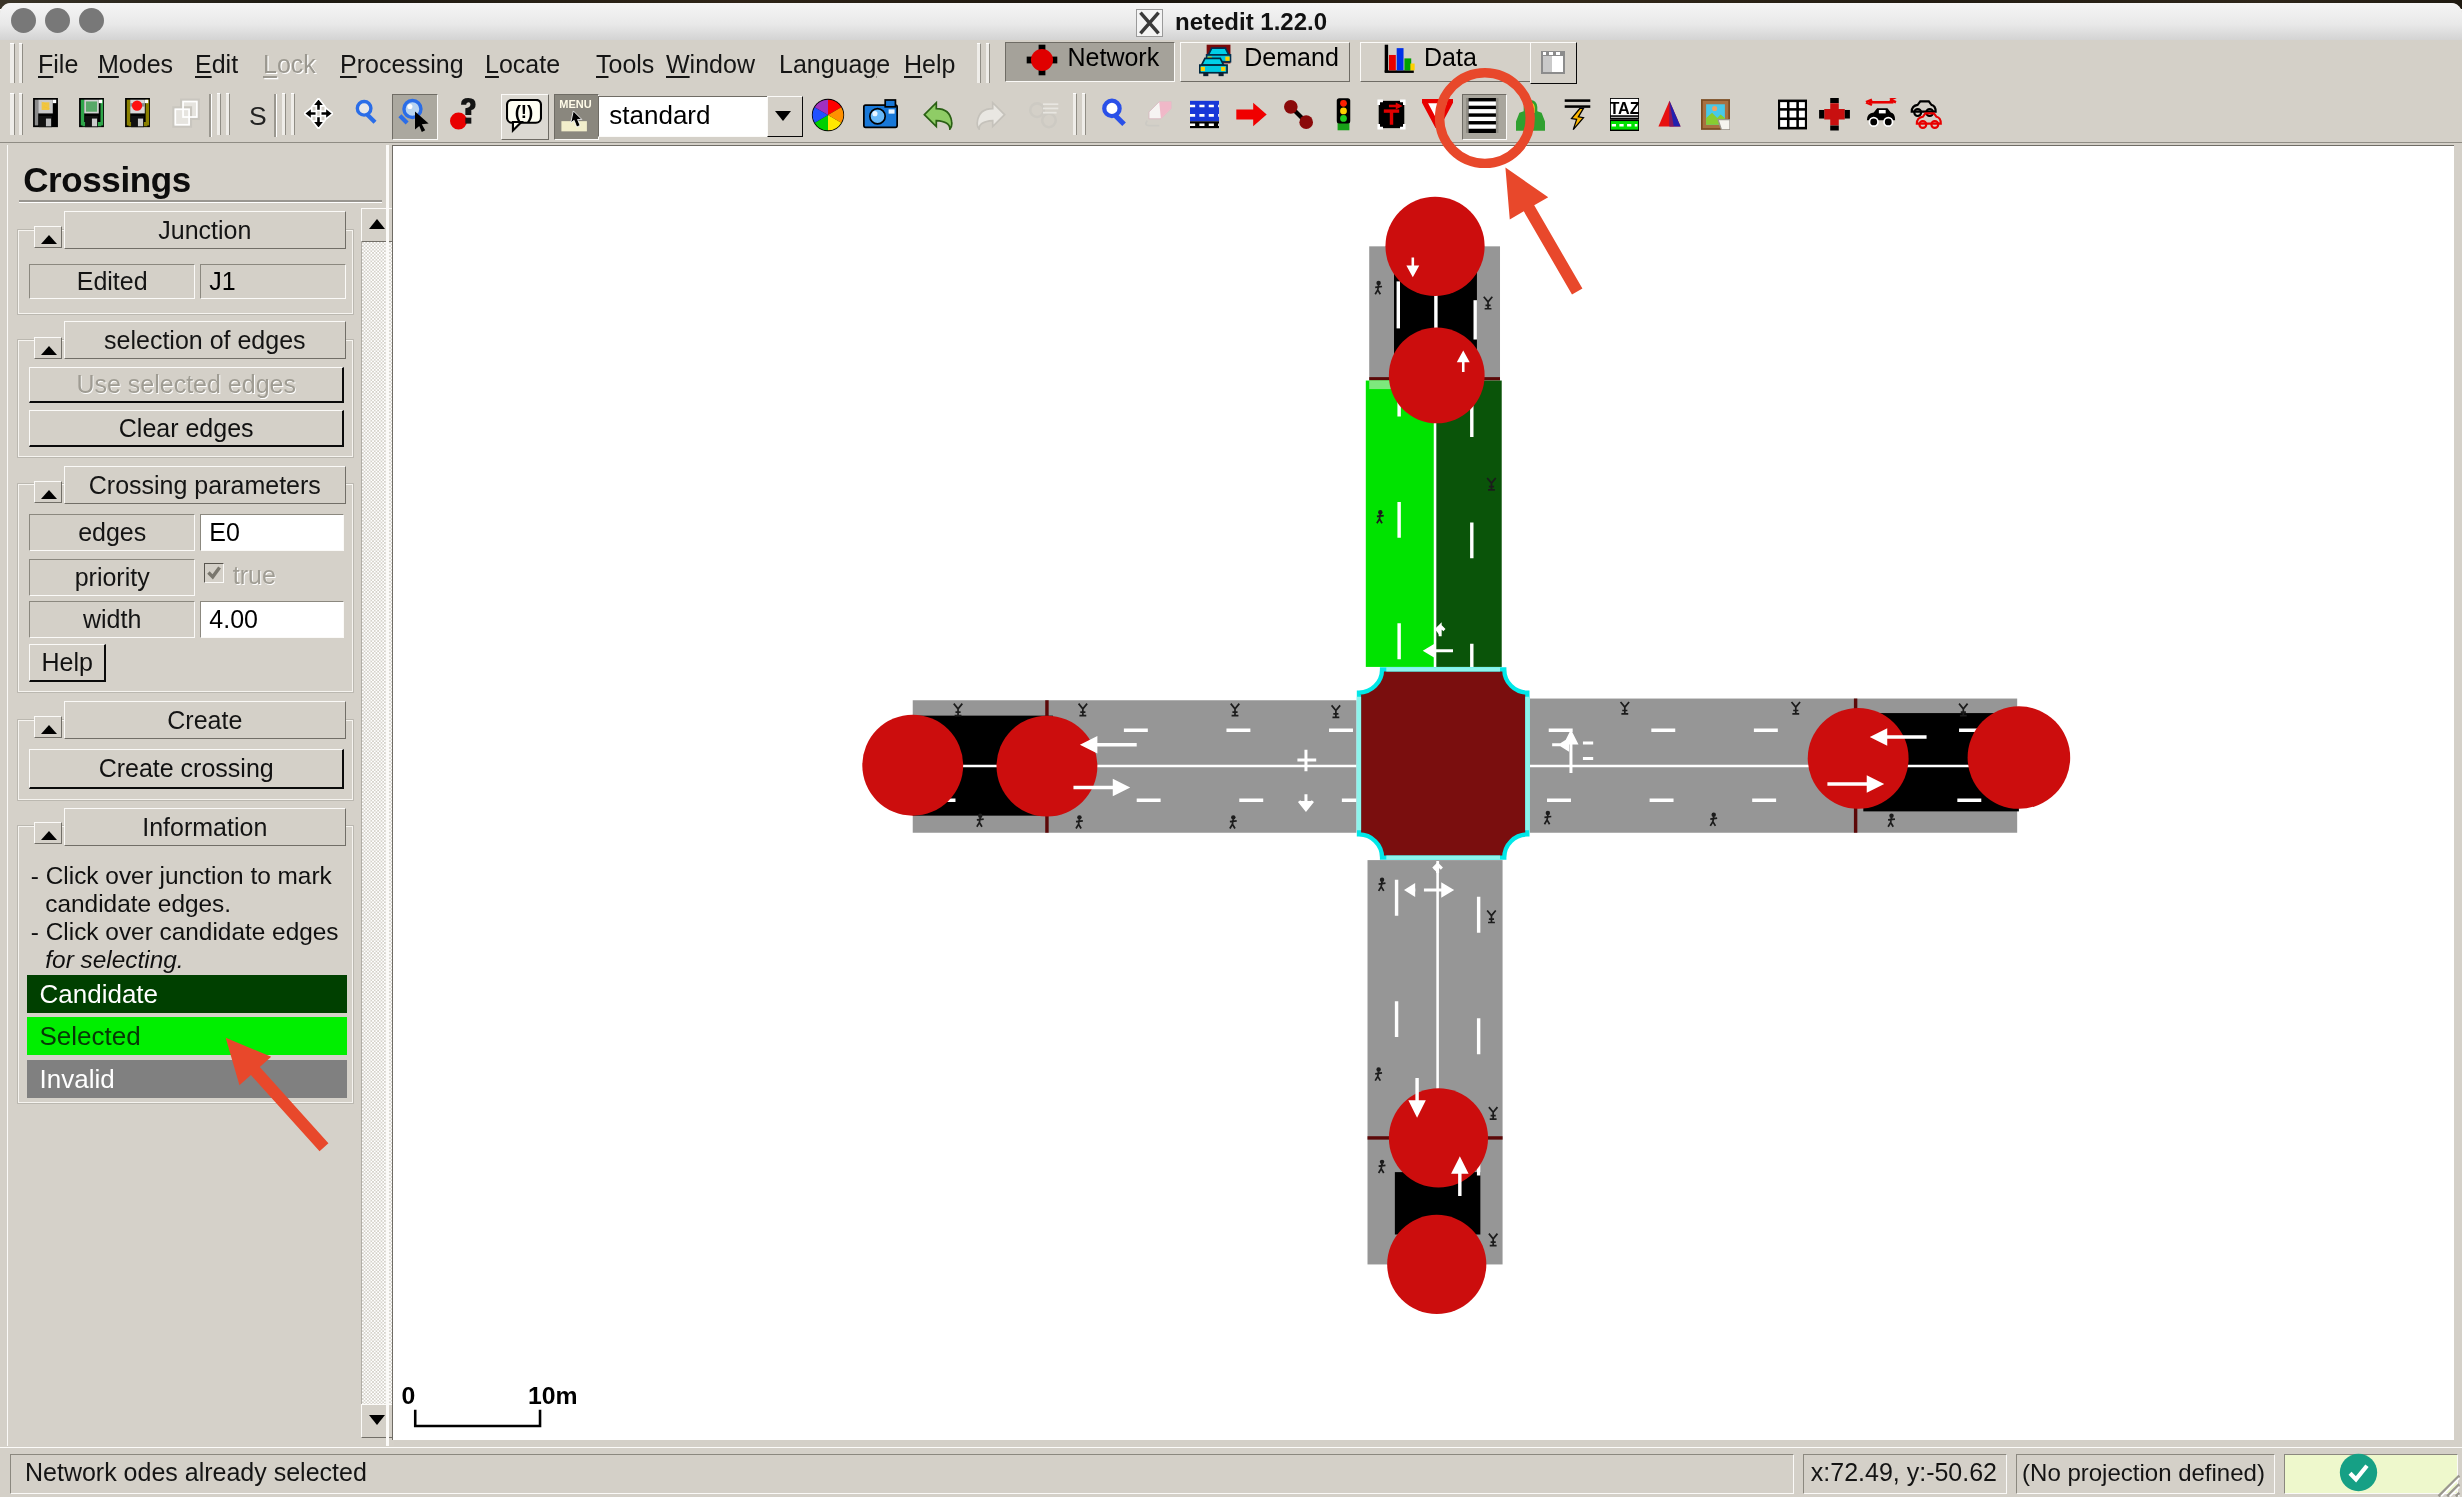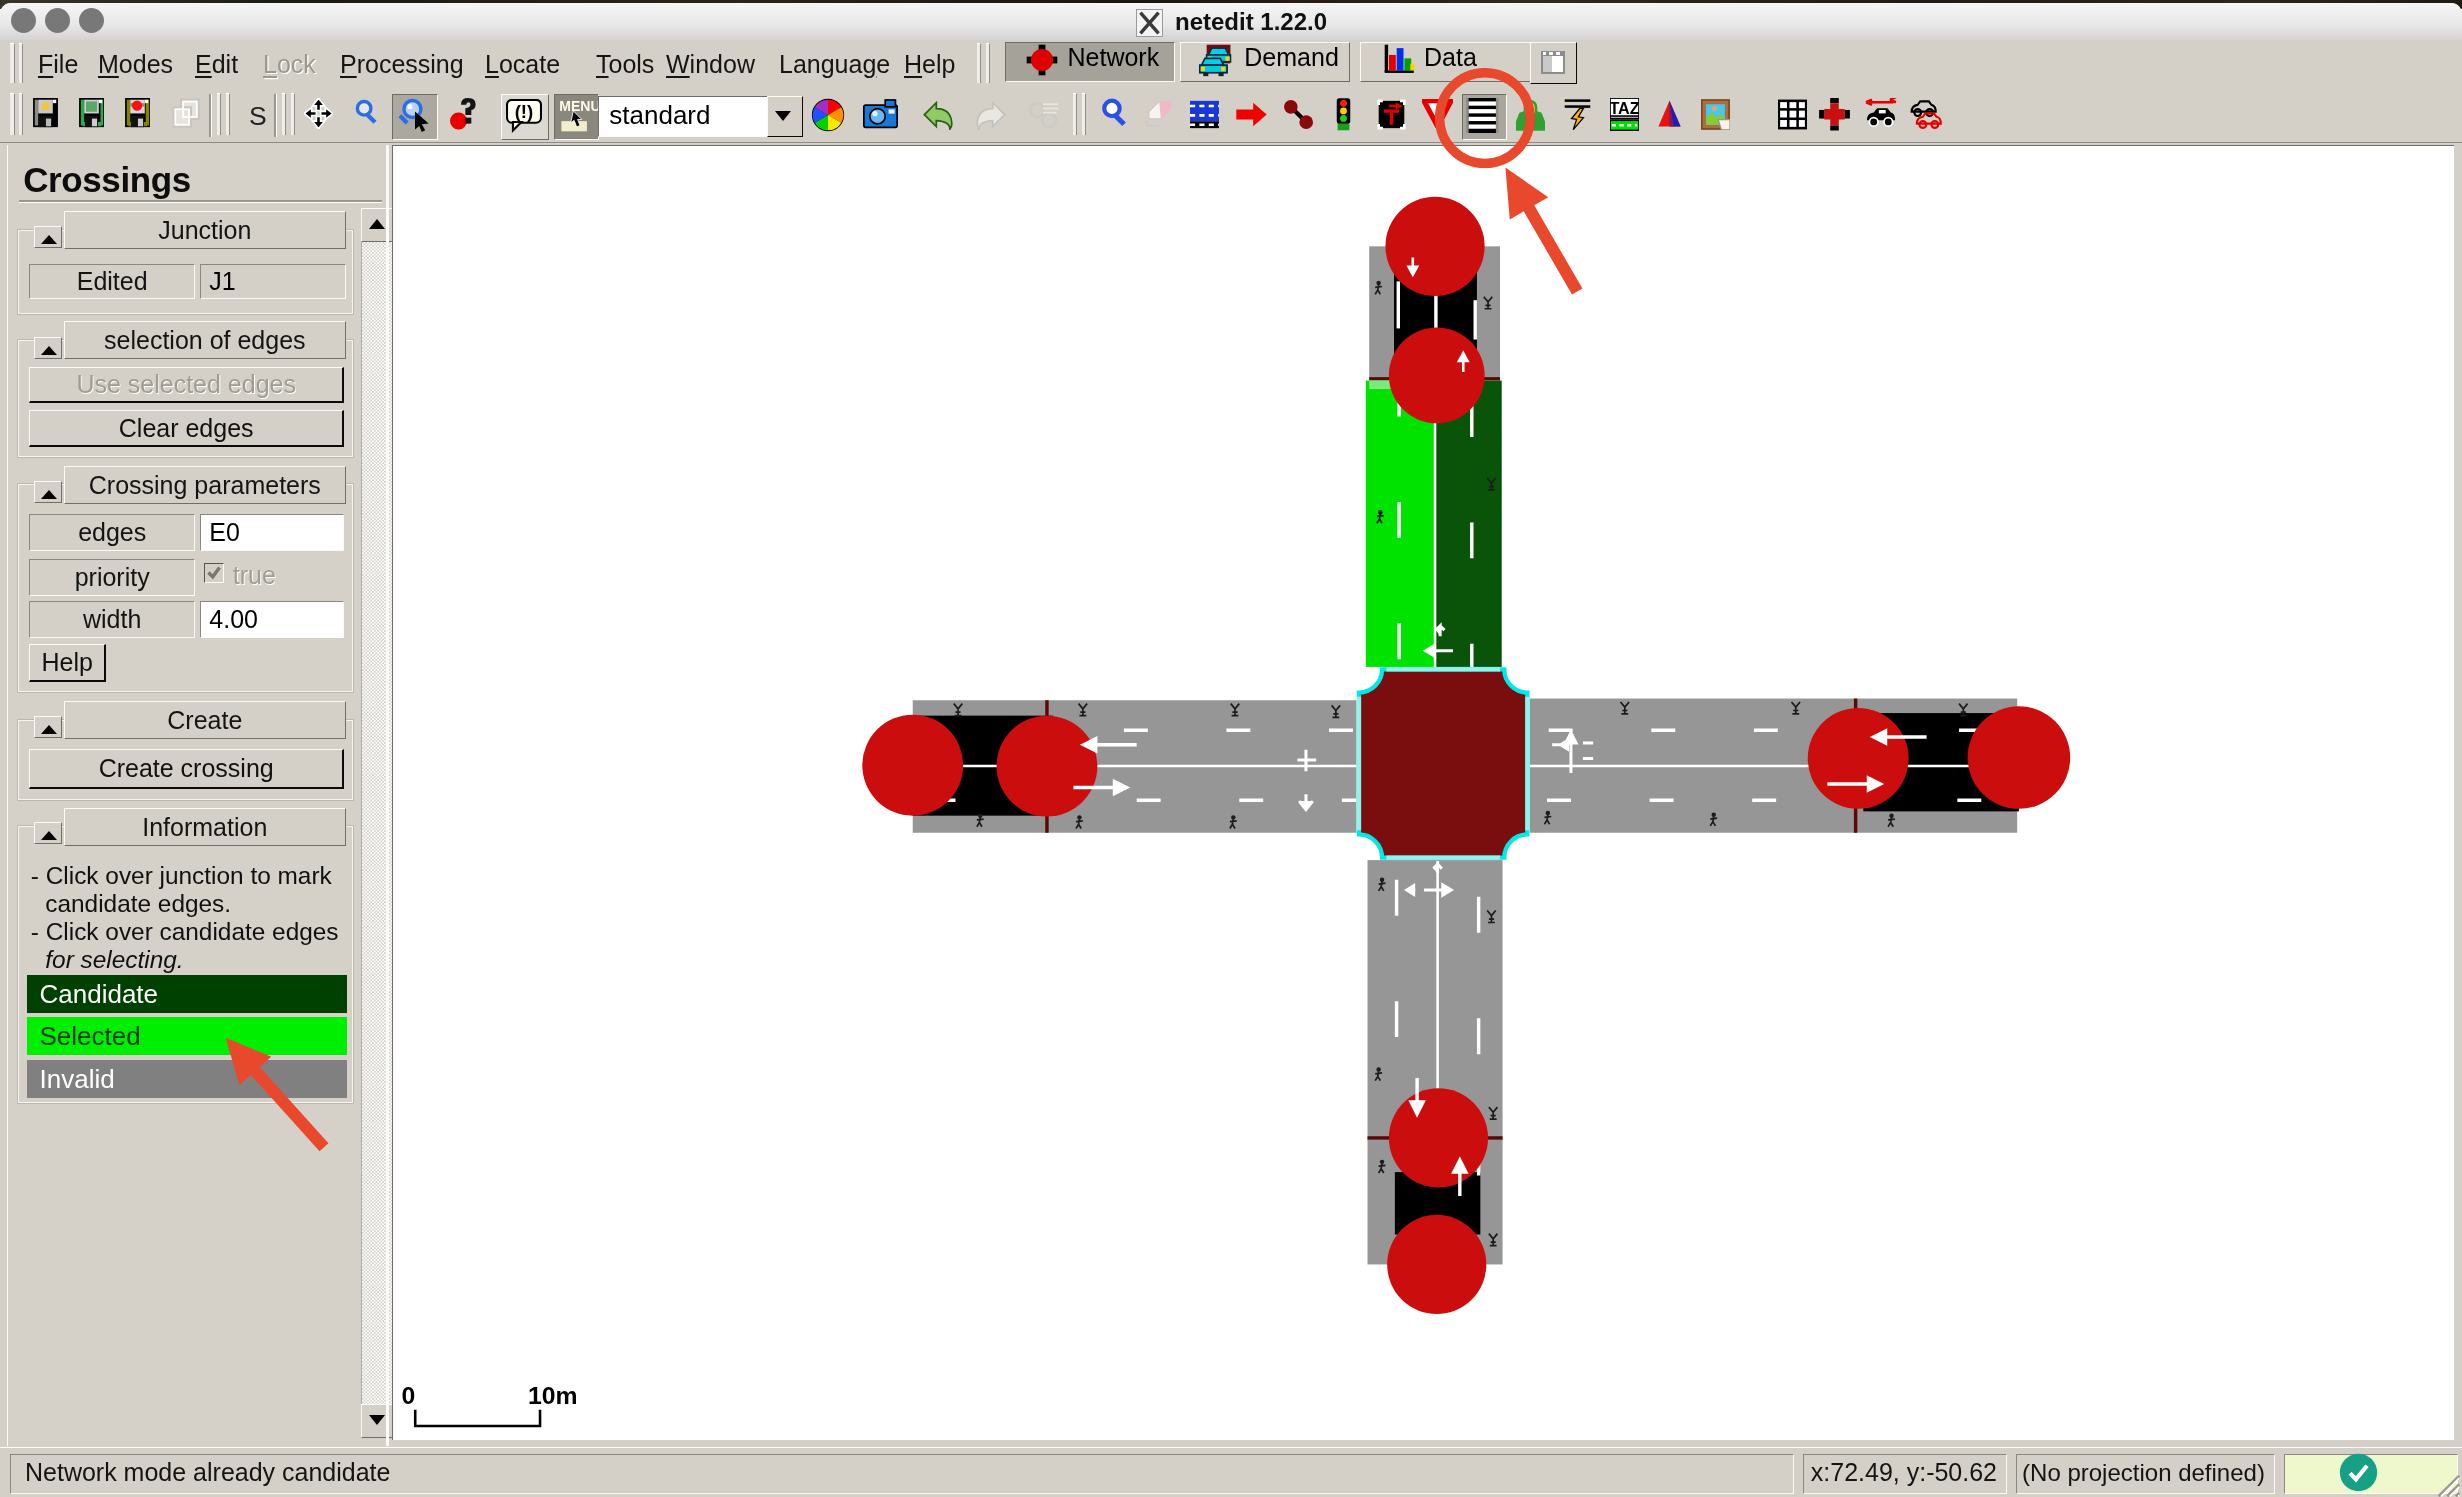--- a/index.html
+++ b/index.html
@@ -211,21 +211,21 @@
  <div class="abs" style="left:501px;top:5.1px;width:46px;height:44px;background:#dcd9d2;border:1.7px solid;border-color:#fbfaf8 #6f6c65 #6f6c65 #fbfaf8;">
   <svg class="abs" style="left:4.3px;top:4.3px;" width="36" height="34" viewBox="0 0 42 40">
    <rect x="1" y="1" width="40" height="27" rx="6" fill="#fffff2" stroke="#000" stroke-width="2.5"></rect>
    <path d="M8 27 L8 37 L18 27 Z" fill="#fffff2" stroke="#000" stroke-width="2.5"></path>
    <text x="21" y="22" font-size="22" font-weight="bold" text-anchor="middle" fill="#000" font-family="Liberation Sans">(!)</text>
   </svg>
  </div>
 
  <div class="abs" style="left:554px;top:5.1px;width:43px;height:44px;background:#8a877e;border:1.7px solid;border-color:#6f6c65 #fbfaf8 #fbfaf8 #6f6c65;">
   <text></text>
-  <div class="abs" style="left:4.3px;top:2.6px;font-size:14px;font-weight:bold;color:#fffbe8;letter-spacing:0px;">MENU</div>
+  <div class="abs" style="left:4.3px;top:2.6px;font-size:11px;font-weight:bold;color:#fffbe8;letter-spacing:0px;">MENU</div>
   <svg class="abs" style="left:3.4px;top:13.7px;" width="34" height="26" viewBox="0 0 40 30">
    <rect x="4" y="14" width="30" height="12" fill="#f2eecb"></rect>
    <path d="M18 2 L28 12 L23 12 L26 19 L22 21 L19 13 L15 16 Z" fill="#000" stroke="#fff" stroke-width="1"></path>
   </svg>
  </div>
 
  <div class="abs" style="left:598px;top:6.8px;width:168px;height:39px;background:#fff;border:1.7px solid;border-color:#6f6c65 #fbfaf8 #fbfaf8 #6f6c65;">
   <div class="abs" style="left:10.3px;top:3.4px;font-size:26px;color:#000;">standard</div>
  </div>
  <div class="abs" style="left:767px;top:6.8px;width:34px;height:39px;background:#D4D0C8;border:1.7px solid;border-color:#fbfaf8 #0a0a0a #0a0a0a #fbfaf8;">
@@ -580,21 +580,21 @@
         <use href="#yld" x="1742" y="1444"></use>
  </g>
 
  <text x="470" y="1643" font-size="29" font-weight="bold" fill="#000" font-family="Liberation Sans">0</text>
  <text x="618" y="1643" font-size="29" font-weight="bold" fill="#000" font-family="Liberation Sans">10m</text>
  <path d="M486 1650 L486 1669 L632 1669 L632 1650" stroke="#000" stroke-width="3" fill="none"></path>
 </svg>
 </div>
 <div class="abs" style="left:386px;top:145px;width:2.6px;height:1301px;background:#fbfaf8;"></div>
 <div id="statusbar" class="abs">
- <div class="sfield abs" style="left:10.3px;width:1782px;"><span style="margin-left:13.7px;">Network mode already candidate</span></div>
+ <div class="sfield abs" style="left:10.3px;width:1782px;"><span style="margin-left:13.7px;">Network odes already selected</span></div>
  <div class="sfield abs" style="left:1803px;width:202px;"><span style="margin-left:6.8px;">x:72.49, y:-50.62</span></div>
  <div class="sfield abs" style="left:2016px;width:257px;font-size:24px;"><span style="margin-left:5.1px;">(No projection defined)</span></div>
  <div class="sfield abs" style="left:2284px;width:172px;background:#eef8cc;">
   <svg class="abs" style="left:54px;top:-1.7px;" width="39" height="39" viewBox="0 0 46 46">
    <circle cx="23" cy="23" r="22" fill="#16a085"></circle>
    <path d="M13 24 L20 31 L33 15" stroke="#fff" stroke-width="5" fill="none"></path>
   </svg>
  </div>
  <svg class="abs" style="left:2430px;top:19px;" width="31" height="31" viewBox="0 0 36 36">
   <g stroke="#9a978f" stroke-width="3">

